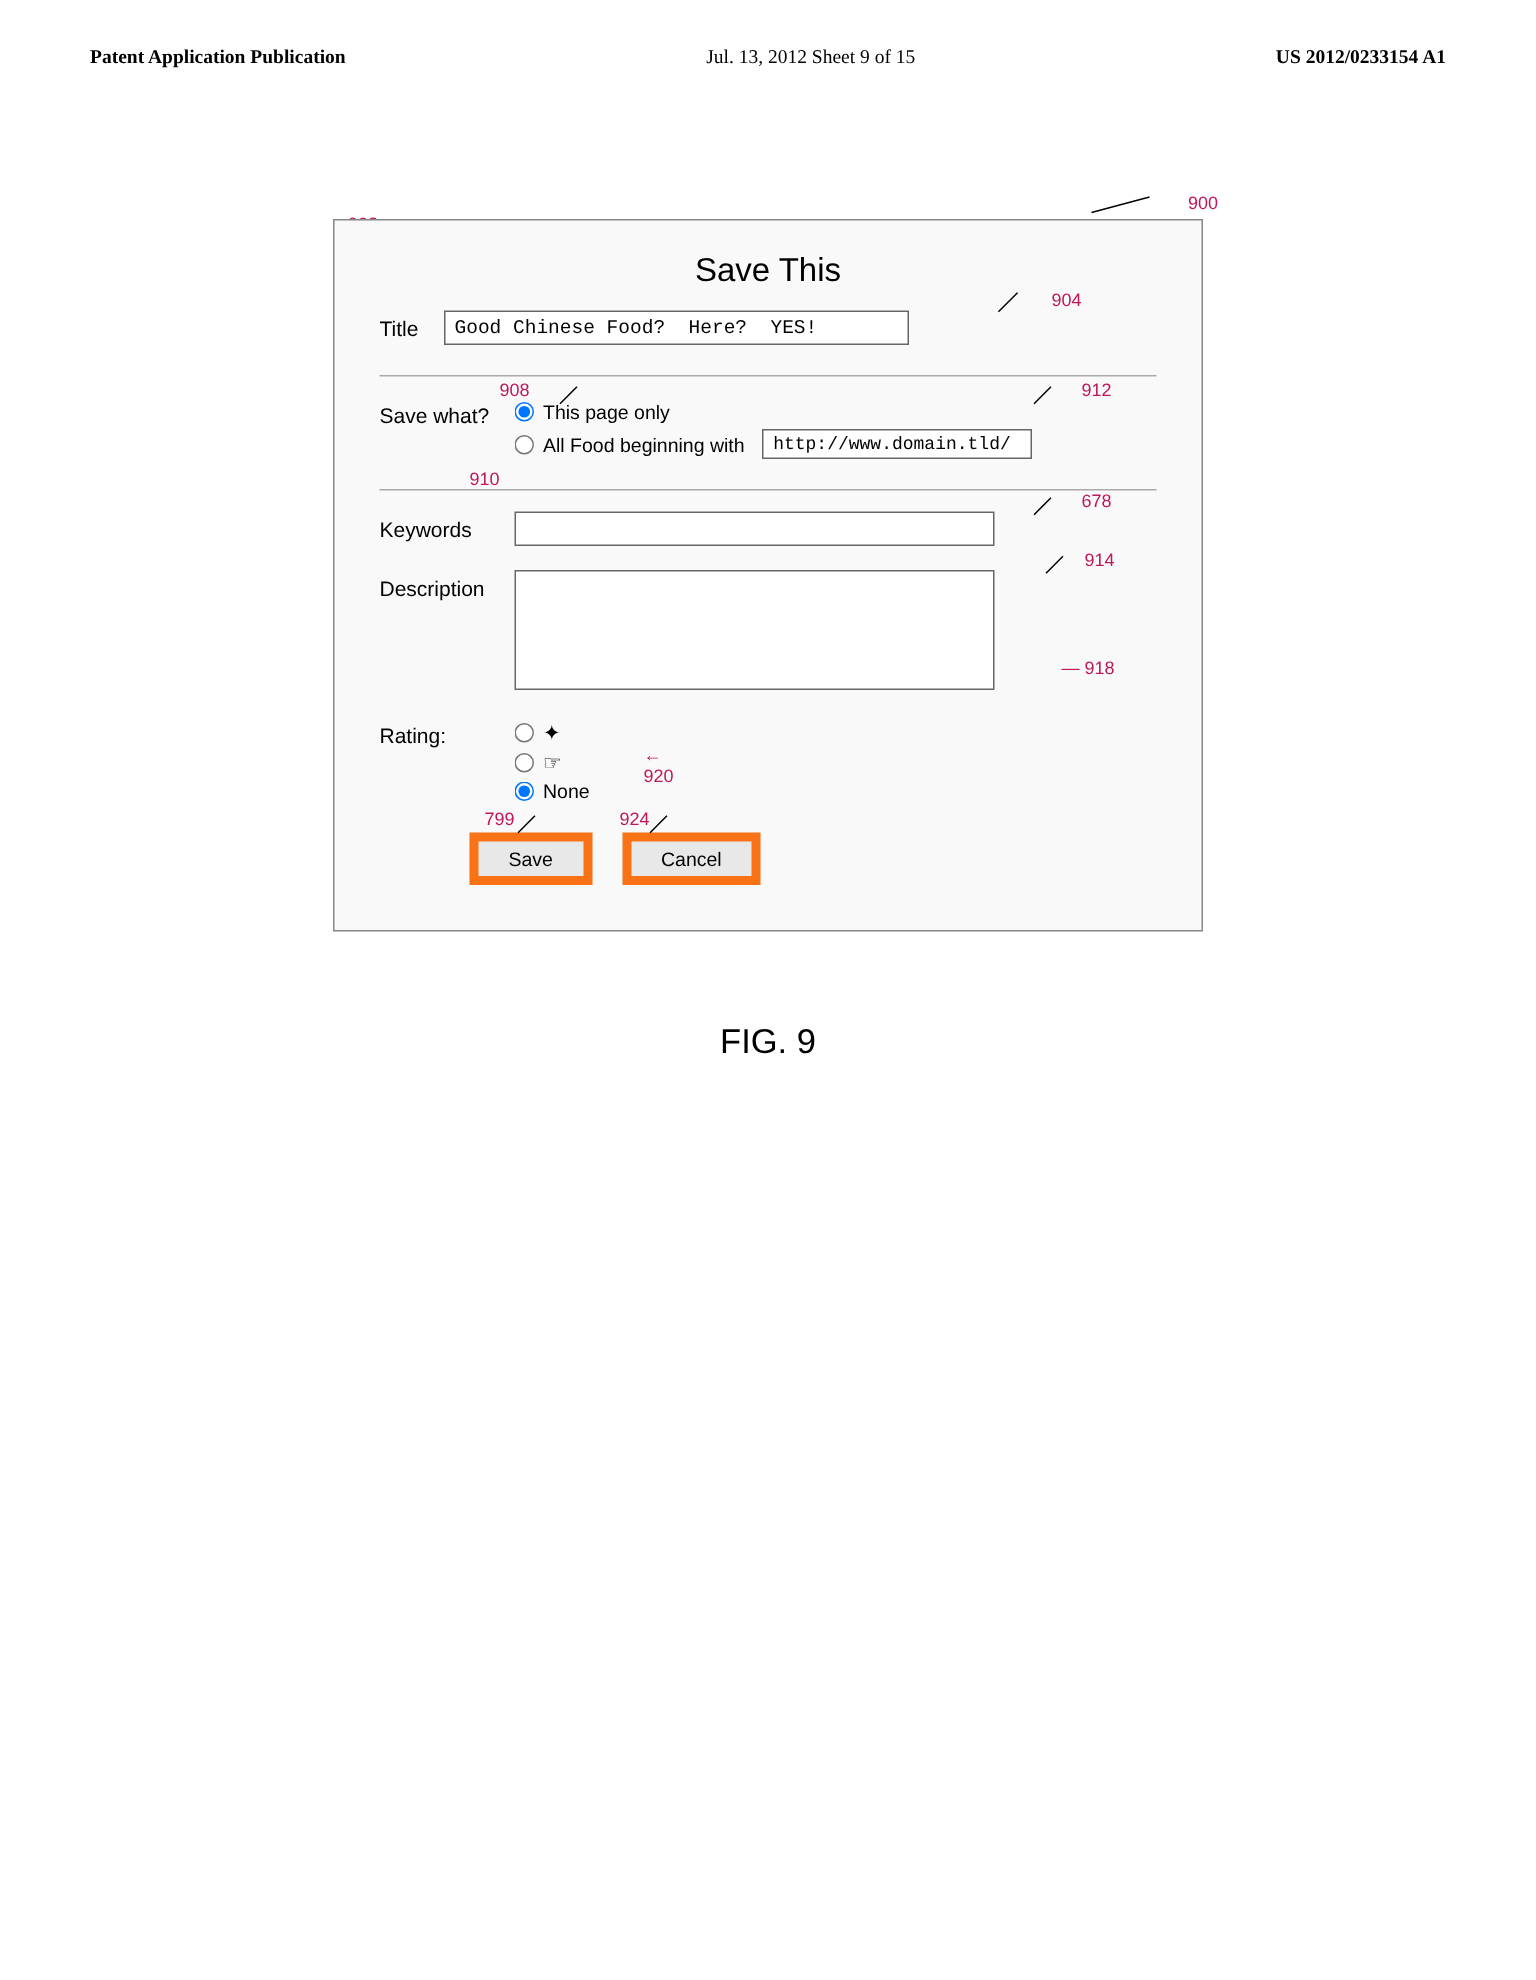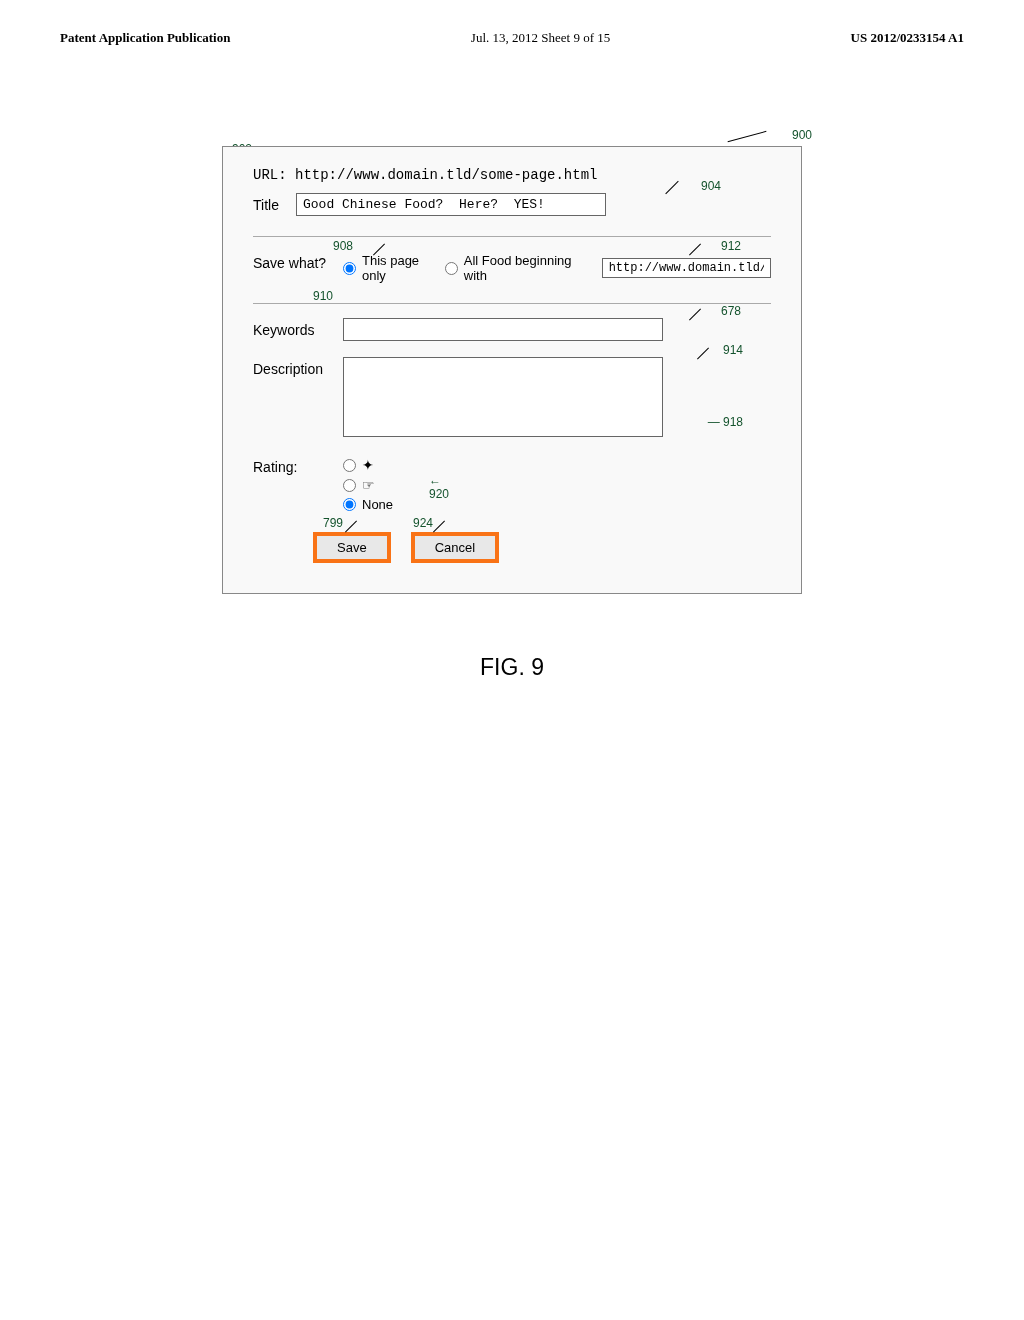--- a/index.html
+++ b/index.html
@@ -103,21 +103,21 @@
       font-size: 14px;
       font-family: Arial, sans-serif;
       position: relative;
     }
     .save-what-label {
       min-width: 90px;
       padding-top: 2px;
     }
     .radio-group {
       display: flex;
-      flex-direction: row;
+      flex-direction: column;
       gap: 4px;
     }
     .radio-item {
       display: flex;
       align-items: center;
       gap: 6px;
       font-size: 13px;
       font-family: Arial, sans-serif;
     }
     .radio-item input[type="radio"] {
@@ -208,42 +208,42 @@
     }
 
     
     .buttons-row {
       display: flex;
       gap: 20px;
       margin-left: 0;
       position: relative;
     }
     .action-btn {
-      border: 4px solid #f97316;
+      border: 6px solid #f97316;
       background: #e8e8e8;
       padding: 4px 20px;
       font-size: 13px;
       font-family: Arial, sans-serif;
       cursor: pointer;
       min-width: 60px;
     }
 
     
     .fig-caption {
       text-align: center;
       font-size: 23px;
       font-family: Arial, sans-serif;
       margin-top: 60px;
     }
 
     
     .ann {
       position: absolute;
       font-size: 12px;
-      color: #14532d;
+      color: #be185d;
       font-family: Arial, sans-serif;
     }
 
     
     .icon-star {
       font-size: 14px;
     }
     .icon-hand {
       font-size: 14px;
     }
@@ -268,25 +268,22 @@
     <div style="position:absolute; top:-10px; right:55px; width:40px; height:1px; background:#000; transform:rotate(-15deg);"></div>
 
     <div class="ann" style="top:-4px; left:30px;">
       <span>902</span>
     </div>
 
     <div style="position:absolute; top:8px; left:72px; width:20px; height:1px; background:#000; transform:rotate(-45deg);"></div>
 
     <div class="dialog-box">
 
-
-      <div class="url-row">
-        <span>URL:</span>
-        <span>http://www.domain.tld/some-page.html</span>
-      </div>
+      <div class="dialog-title">Save This</div>
+
 
       <div class="title-row">
         <label>Title</label>
         <input class="title-input" type="text" value="Good Chinese Food?  Here?  YES!" style="">
 
         <div class="ann" style="position:absolute; top:-14px; right:50px; font-size:12px;">
           <span>904</span>
         </div>
         <div style="position:absolute; top:-6px; right:90px; width:18px; height:1px; background:#000; transform:rotate(-45deg);"></div>
       </div>

